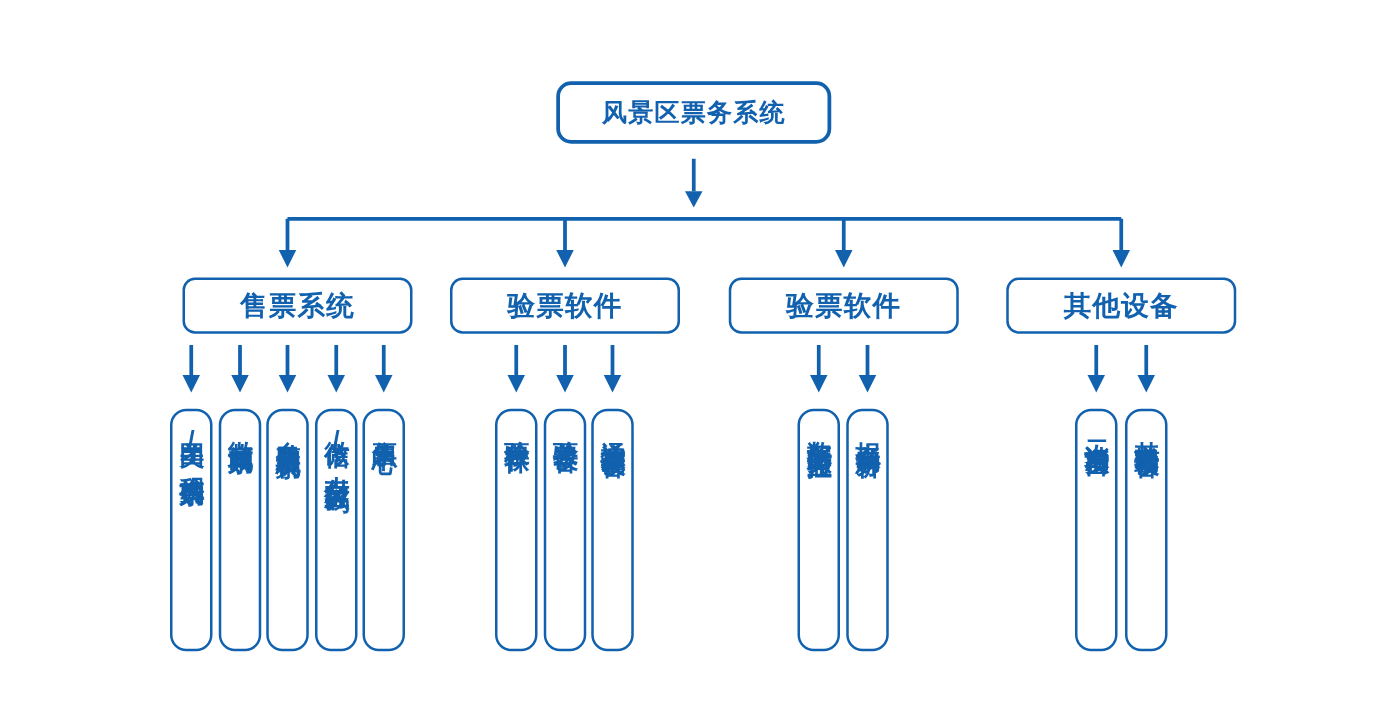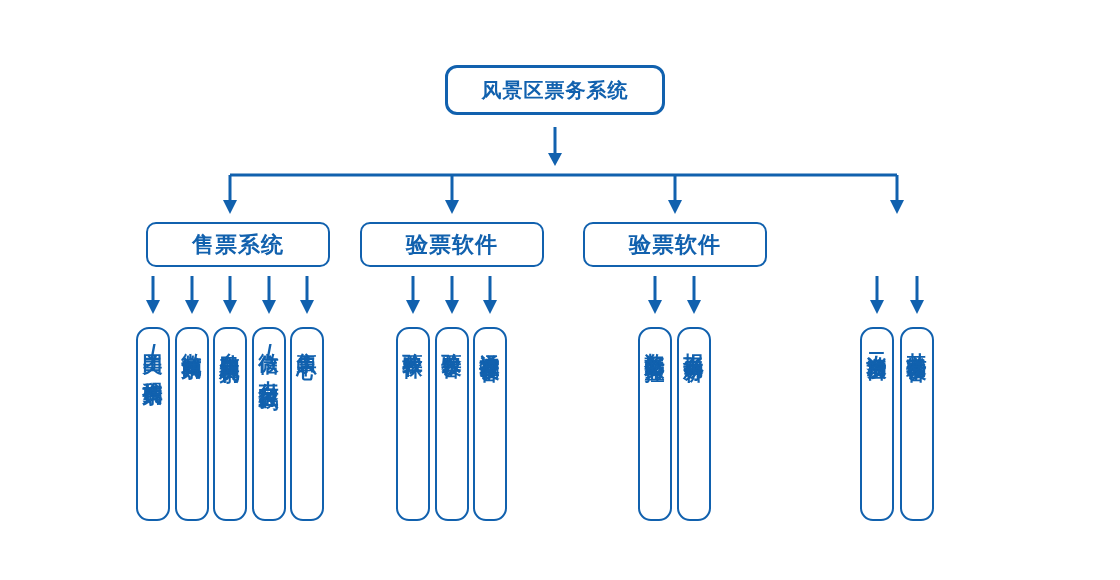--- a/index.html
+++ b/index.html
@@ -123,20 +123,23 @@
 
   <div class="node node-branch" style="left:146px">
     <span>售票系统</span>
   </div>
   <div class="node node-branch" style="left:360px">
     <span>验票软件</span>
   </div>
   <div class="node node-branch" style="left:583px">
     <span>验票软件</span>
   </div>
+  <div class="node node-branch" style="left:805px">
+    <span>其他设备</span>
+  </div>
 
   <div class="node node-leaf" style="left:136px">
     <span class="vtext">美团/携程购票</span>
   </div>
   <div class="node node-leaf" style="left:175px">
     <span class="vtext">微商城购票</span>
   </div>
   <div class="node node-leaf" style="left:213px">
     <span class="vtext">自助售票机构票</span>
   </div>

